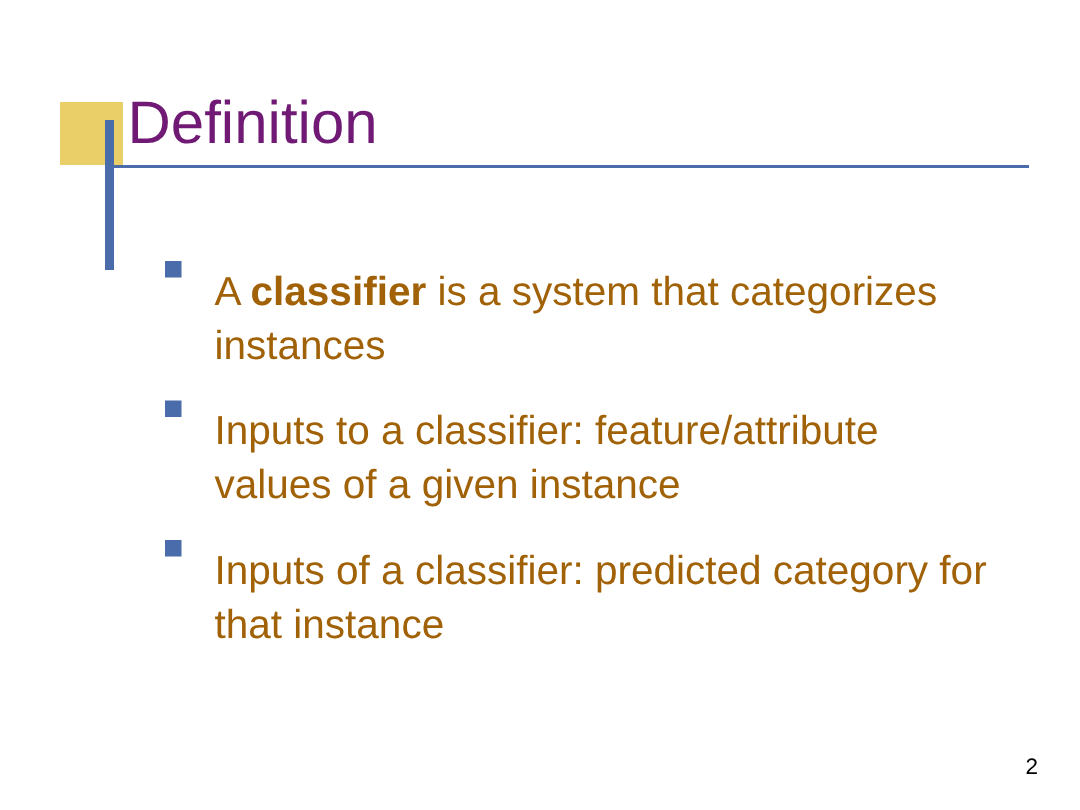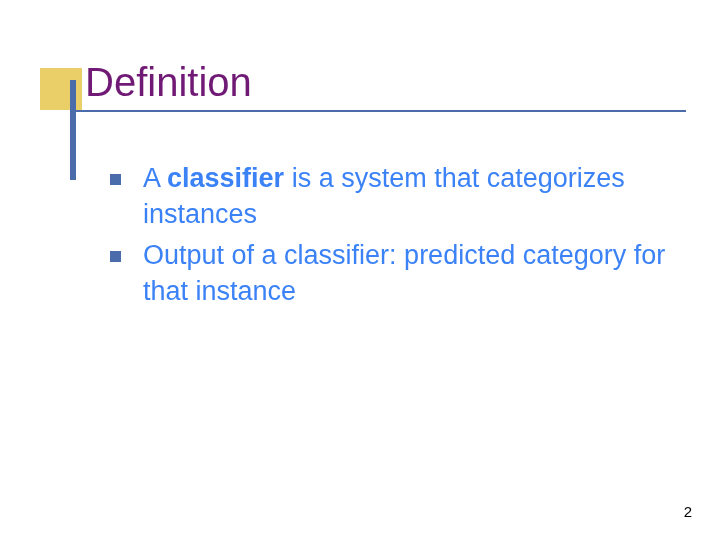--- a/index.html
+++ b/index.html
@@ -66,21 +66,22 @@
     width: 11px;
     height: 11px;
     background: #4b6caa;
     margin-top: 14px;
     margin-right: 22px;
   }
   .bullet-text {
     flex: 1 1 auto;
     font-size: 27px;
     line-height: 1.35;
-    color: #3b82f6;
+    color: #a16207;
+    margin-top: 16px;
   }
   .bullet-text b {
     font-weight: 700;
   }
   .page-number {
     position: absolute;
     right: 28px;
     bottom: 20px;
     font-size: 15px;
     color: #000000;
@@ -96,17 +97,21 @@
   <div class="title-underline"></div>
 </div>
 
 <div class="bullets">
   <div class="bullet-item">
     <div class="bullet-icon"></div>
     <div class="bullet-text"><span>A </span><b>classifier</b><span> is a system that categorizes instances</span></div>
   </div>
   <div class="bullet-item">
     <div class="bullet-icon"></div>
-    <div class="bullet-text"><span></span><b></b><span>Output of a classifier: predicted category for that instance</span></div>
+    <div class="bullet-text"><span></span><b></b><span>Inputs to a classifier:  feature/attribute values of a given instance</span></div>
+  </div>
+  <div class="bullet-item">
+    <div class="bullet-icon"></div>
+    <div class="bullet-text"><span></span><b></b><span>Inputs of a classifier: predicted category for that instance</span></div>
   </div>
 </div>
 
 <div class="page-number">2</div>
 
 </body></html>

